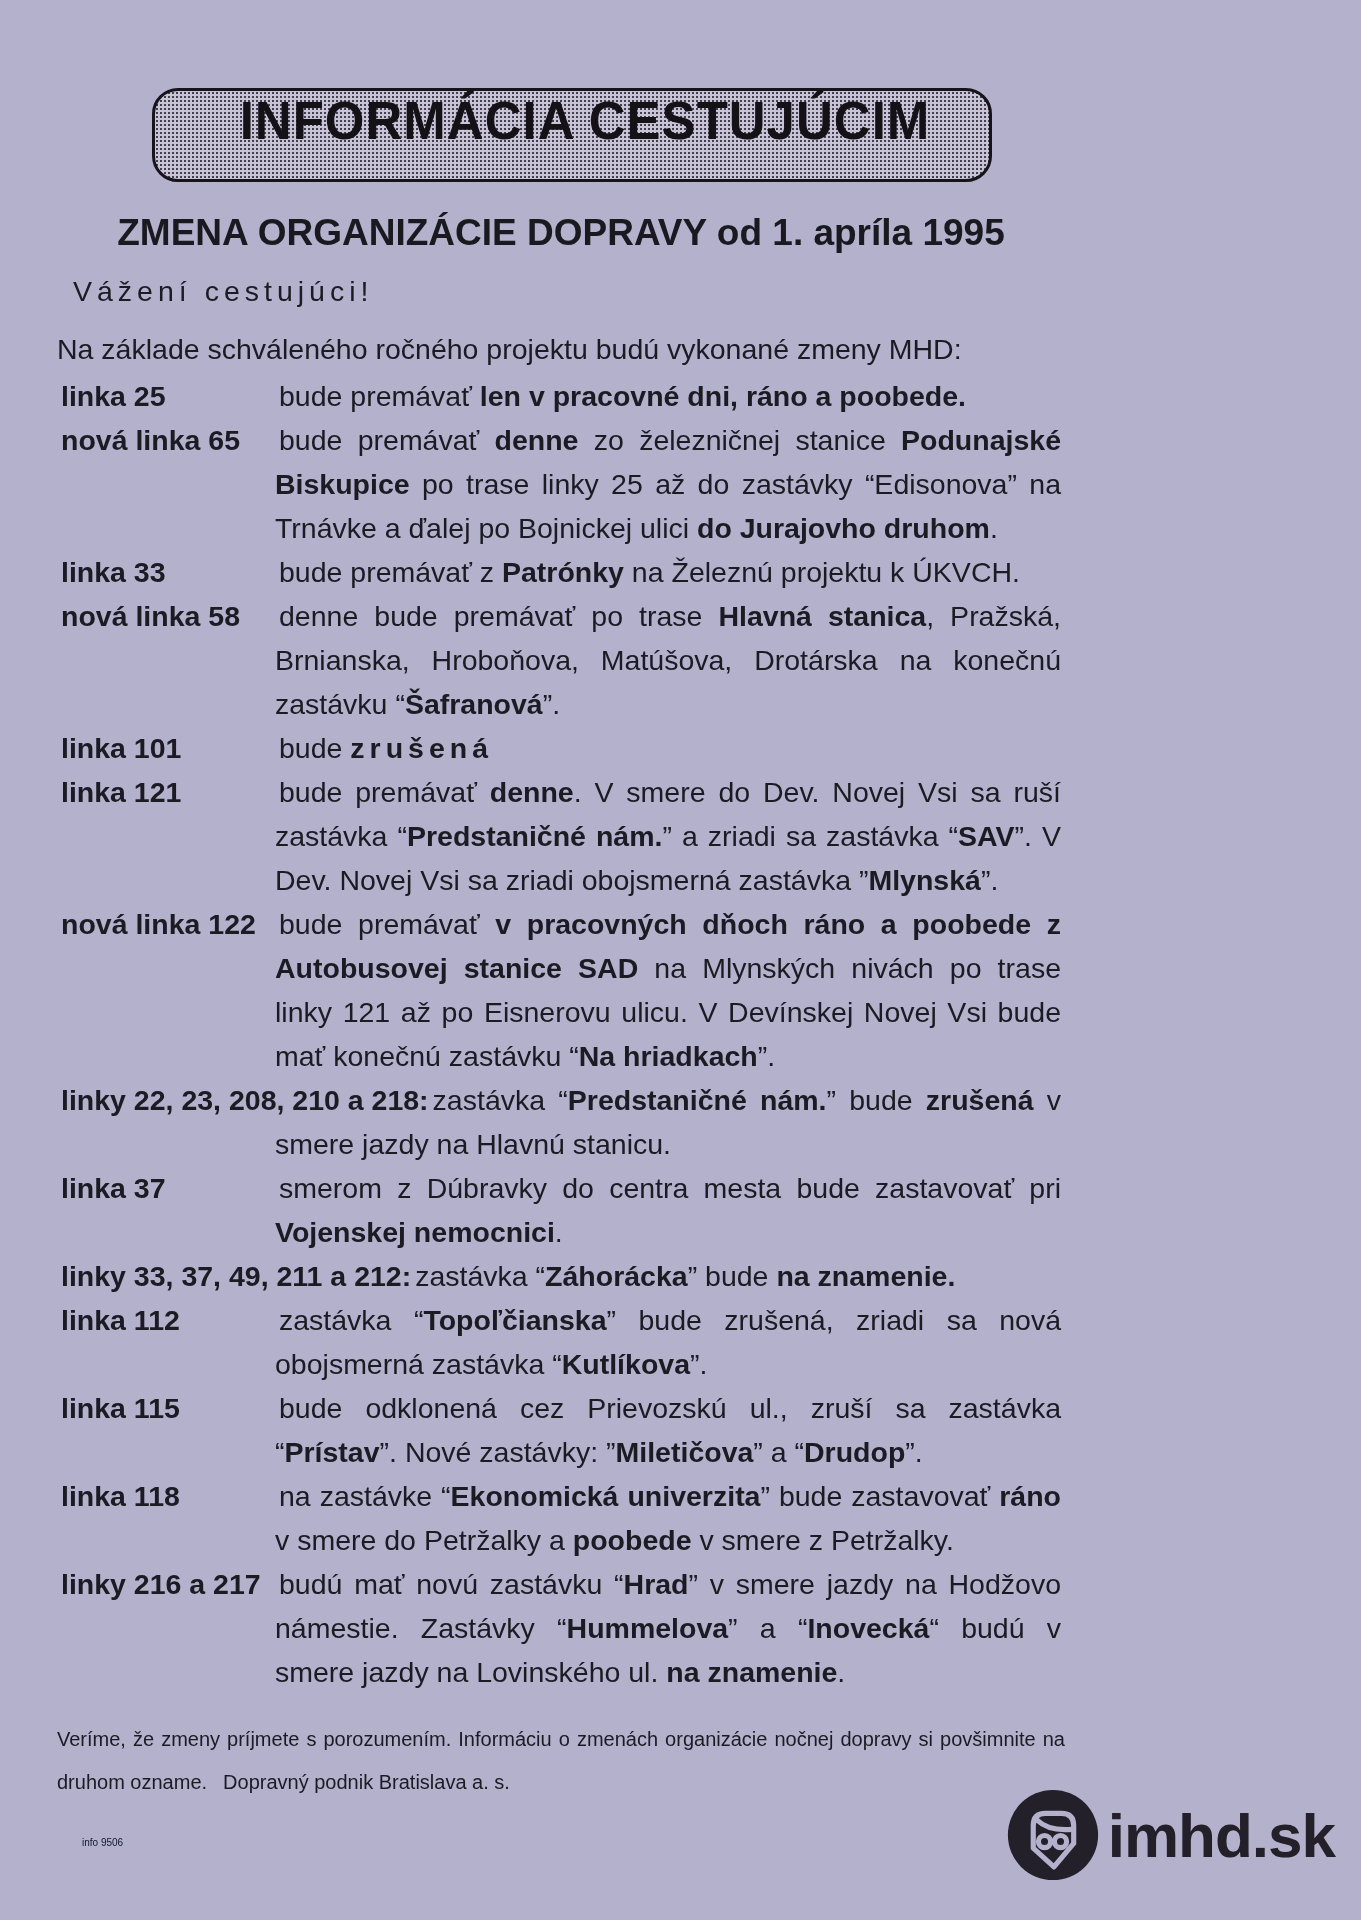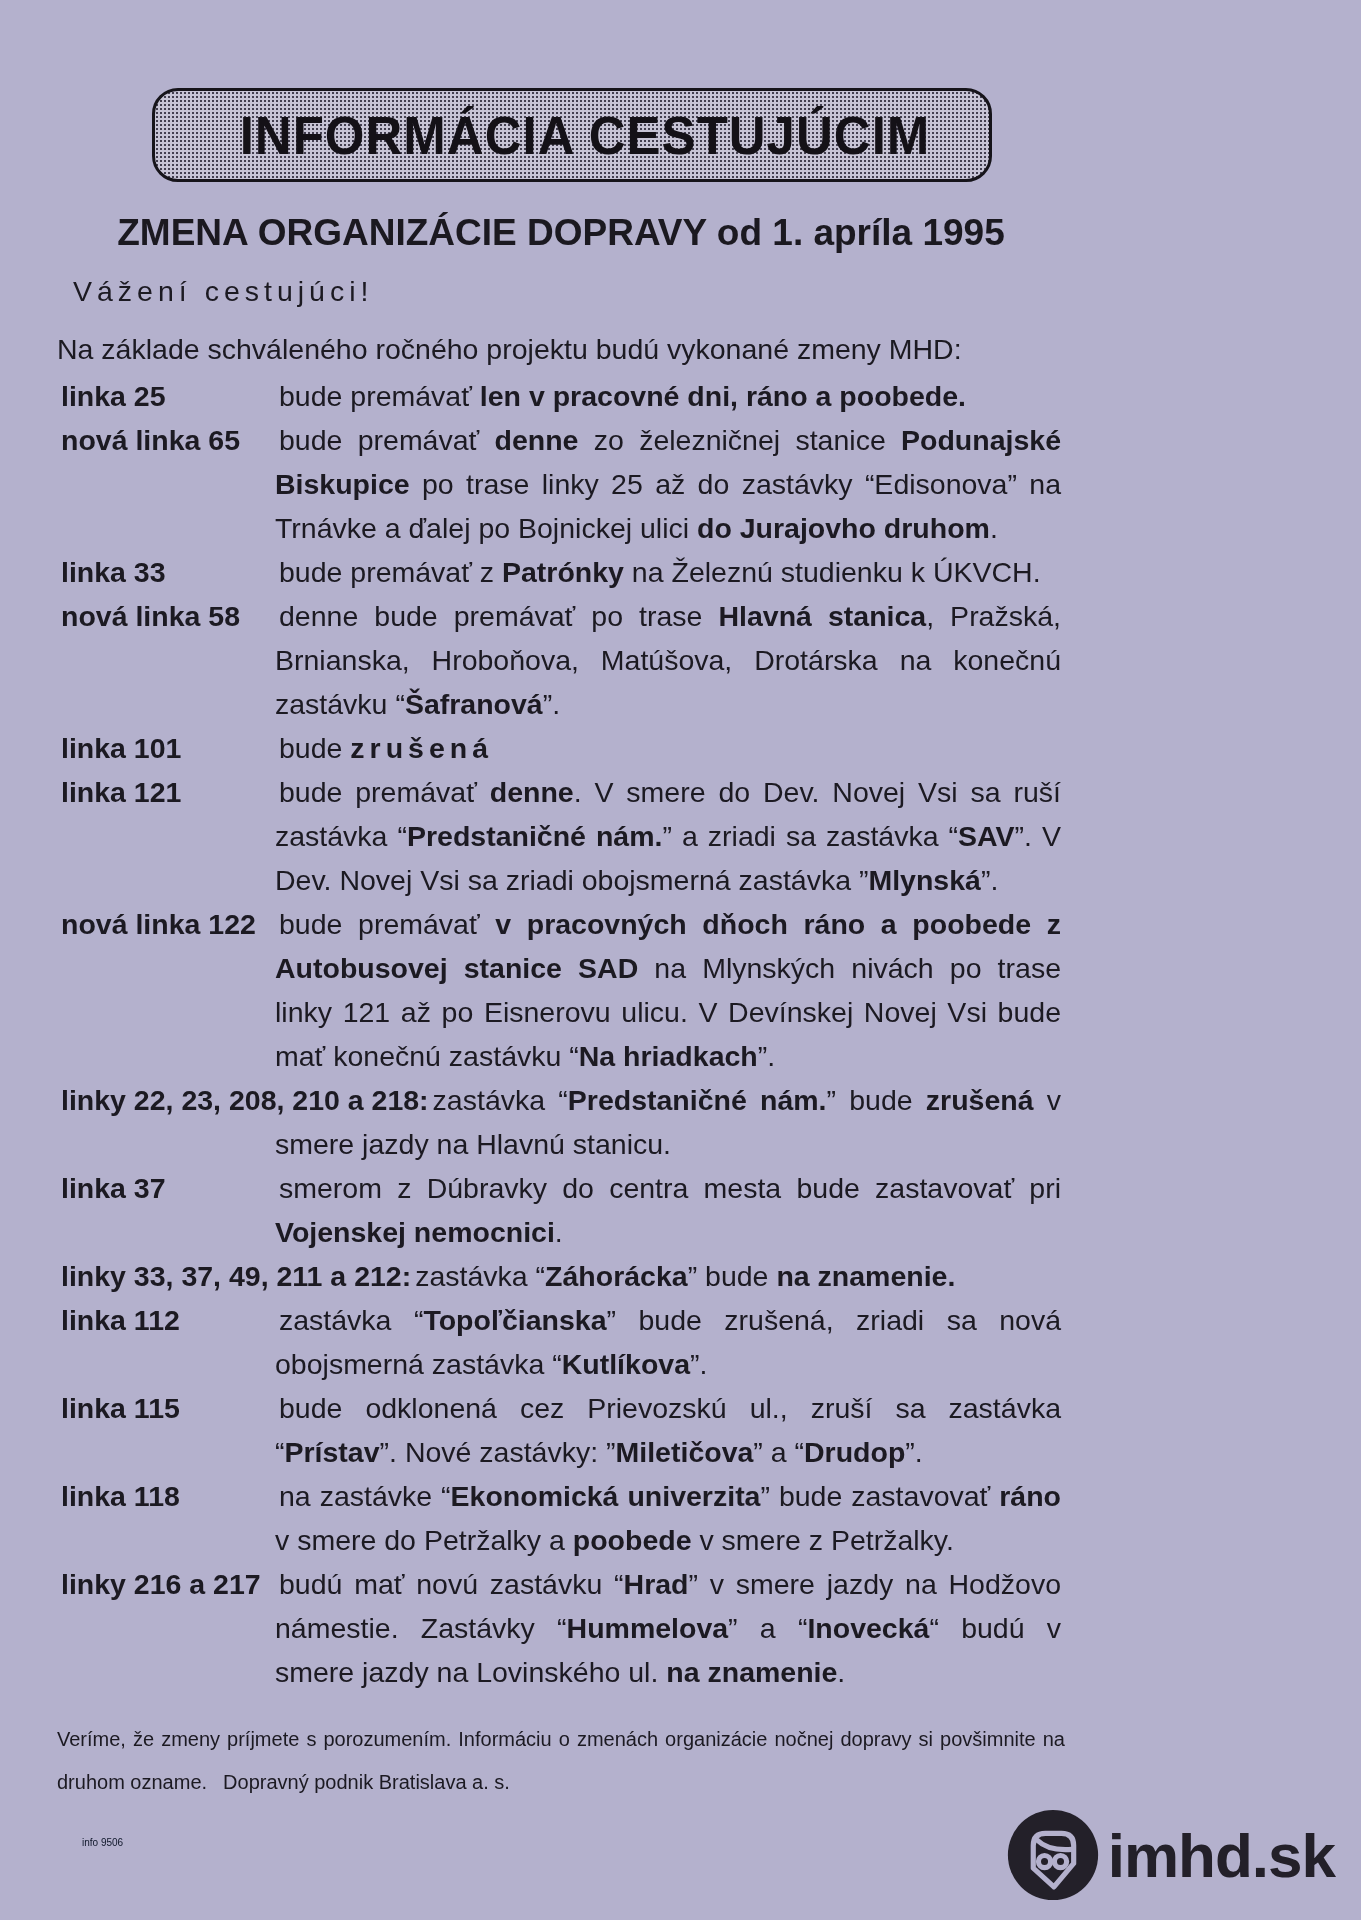--- a/index.html
+++ b/index.html
@@ -27,21 +27,21 @@
     box-sizing:border-box;
     width:840px;
     height:94px;
     margin:88px auto 0 95px;
     border:3px solid #16141a;
     border-radius:26px;
     background-color:#c7c4d5;
     background-image:radial-gradient(circle, #433f50 1.15px, rgba(0,0,0,0) 1.3px);
     background-size:4px 4px;
     display:flex;
-    align-items:center;
+    align-items:flex-start;
     justify-content:center;
     padding-left:26px;
   }
   .banner-title{
     font-size:51px;
     font-weight:bold;
     letter-spacing:1px;
     color:#141117;
     transform:scaleY(1.04);
   }
@@ -93,21 +93,21 @@
     position:absolute;
     left:82px;
     bottom:72px;
     font-size:10px;
     color:#0f172a;
     text-align:right;
   }
   .logo{
     position:absolute;
     right:26px;
-    bottom:18px;
+    bottom:38px;
     display:flex;
     align-items:center;
     gap:8px;
   }
   .logo-icon{
     width:94px;
     height:94px;
     display:block;
   }
   .logo-text{
@@ -130,21 +130,21 @@
     <h1 class="heading">ZMENA ORGANIZÁCIE DOPRAVY od 1. apríla 1995</h1>
 
     <p class="salutation">Vážení cestujúci!</p>
     <p class="lead">Na základe schváleného ročného projektu budú vykonané zmeny MHD:</p>
 
     <div class="entries" id="entries">
   <p class="entry"><span class="label">linka 25</span><span class="desc"><span>bude premávať </span><span class="b">len v pracovné dni, ráno a poobede.</span></span></p>
 
   <p class="entry"><span class="label">nová linka 65</span><span class="desc"><span>bude premávať </span><span class="b">denne</span><span> zo železničnej stanice </span><span class="b">Podunajské Biskupice</span><span> po trase linky 25 až do zastávky “Edisonova” na Trnávke a ďalej po Bojnickej ulici </span><span class="b">do Jurajovho druhom</span><span>.</span></span></p>
 
-  <p class="entry"><span class="label">linka 33</span><span class="desc"><span>bude premávať z </span><span class="b">Patrónky</span><span> na Železnú studienku k ÚKVCH.</span></span></p>
+  <p class="entry"><span class="label">linka 33</span><span class="desc"><span>bude premávať z </span><span class="b">Patrónky</span><span> na Železnú projektu k ÚKVCH.</span></span></p>
 
   <p class="entry"><span class="label">nová linka 58</span><span class="desc"><span>denne bude premávať po trase </span><span class="b">Hlavná stanica</span><span>, Pražská, Brnianska, Hroboňova, Matúšova, Drotárska na konečnú zastávku “</span><span class="b">Šafranová</span><span>”.</span></span></p>
 
   <p class="entry"><span class="label">linka 101</span><span class="desc"><span>bude </span><span class="b sp">zrušená</span></span></p>
 
   <p class="entry"><span class="label">linka 121</span><span class="desc"><span>bude premávať </span><span class="b">denne</span><span>. V smere do Dev. Novej Vsi sa ruší zastávka “</span><span class="b">Predstaničné nám.</span><span>” a zriadi sa zastávka “</span><span class="b">SAV</span><span>”. V Dev. Novej Vsi sa zriadi obojsmerná zastávka ”</span><span class="b">Mlynská</span><span>”.</span></span></p>
 
   <p class="entry"><span class="label">nová linka 122</span><span class="desc"><span>bude premávať </span><span class="b">v pracovných dňoch ráno a poobede z Autobusovej stanice SAD</span><span> na Mlynských nivách po trase linky 121 až po Eisnerovu ulicu. V Devínskej Novej Vsi bude mať konečnú zastávku “</span><span class="b">Na hriadkach</span><span>”.</span></span></p>
 
   <p class="entry"><span class="label">linky 22, 23, 208, 210 a 218:</span><span class="desc"><span>zastávka “</span><span class="b">Predstaničné nám.</span><span>” bude </span><span class="b">zrušená</span><span> v smere jazdy na Hlavnú stanicu.</span></span></p>

